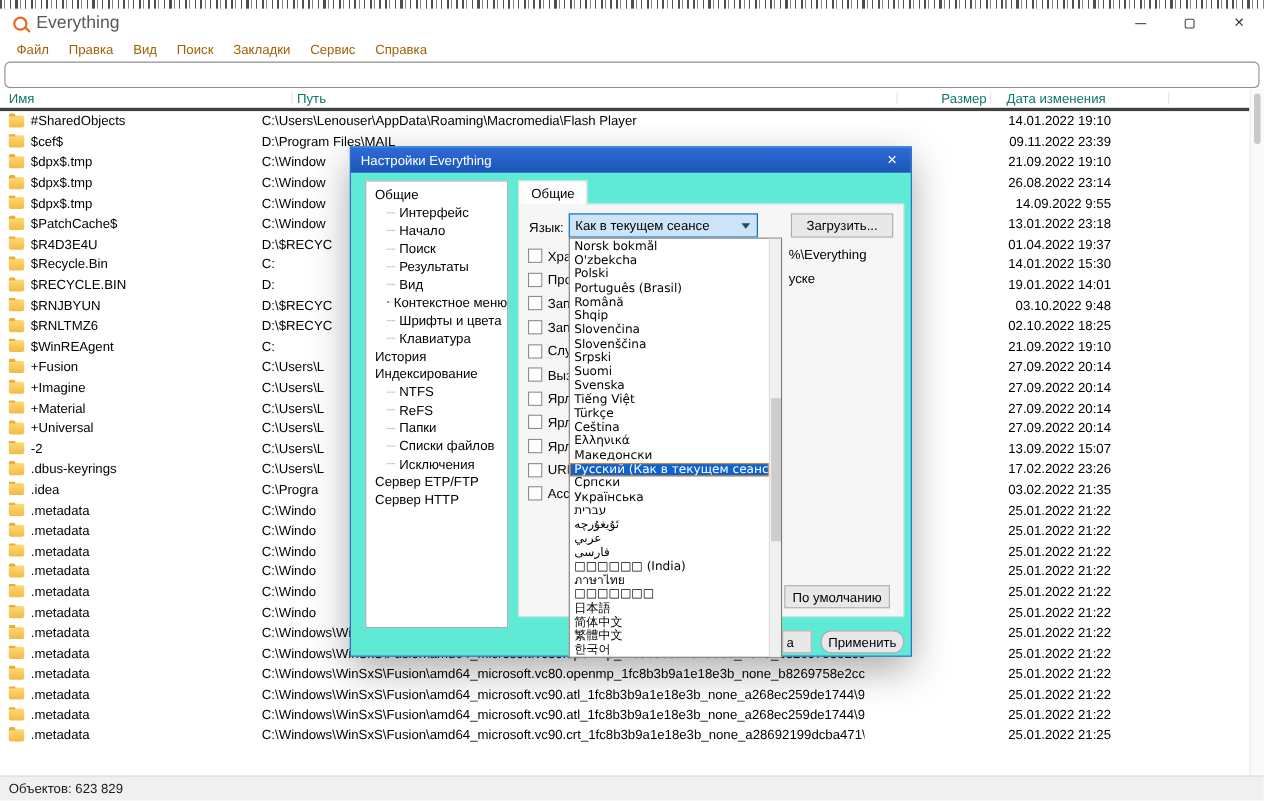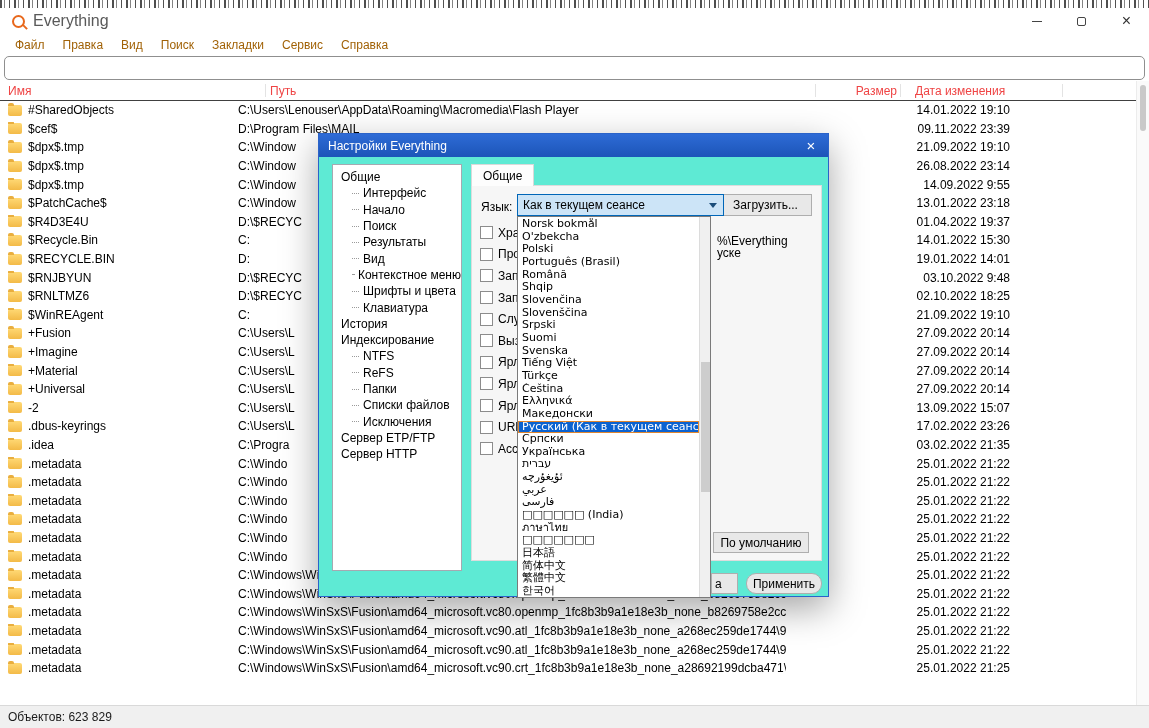--- a/index.html
+++ b/index.html
@@ -19,21 +19,21 @@
   .glyph-min { width:10px; height:1px; background:#444; }
   .glyph-max { width:9px; height:9px; border:1px solid #444; border-radius:2px; }
   .glyph-close { font-size:16px; line-height:1; color:#333; }
 
   .menubar { position:absolute; top:34px; left:0; right:0; height:22px; display:flex; align-items:center; padding-left:6px; }
   .menu-item { font-size:12px; color:#a16207; padding:3px 9px; }
 
   .search-wrap { position:absolute; top:56px; left:4px; right:4px; height:24px; }
   .search-input { width:100%; height:100%; border:1px solid #8f8f8f; border-radius:5px; padding:0 8px; font-size:13px; font-family:inherit; outline:none; background:#fff; }
 
-  .list-header { position:absolute; top:81px; left:0; right:13px; height:20px; background:#fff; border-bottom:1px solid #404040; font-size:12px; color:#ef4444; }
+  .list-header { position:absolute; top:81px; left:0; right:13px; height:20px; background:#fff; border-bottom:3px solid #404040; font-size:12px; color:#0f766e; }
   .hcell { position:absolute; top:0; height:100%; display:flex; align-items:center; white-space:nowrap; }
   .h-name { left:8px; }
   .h-path { left:270px; }
   .h-size { left:818px; width:79px; justify-content:flex-end; }
   .h-date { left:915px; }
   .hdiv { position:absolute; top:3px; bottom:3px; width:1px; background:#e3e3e3; }
 
   .file-list { position:absolute; top:101px; left:0; right:13px; bottom:23px; overflow:hidden; }
   .row { display:flex; height:18.6px; align-items:center; font-size:12px; color:#000; }
   .c-name { width:238px; padding-left:8px; display:flex; align-items:center; white-space:nowrap; overflow:hidden; }
@@ -55,36 +55,36 @@
 
   .tree { position:absolute; left:13px; top:30px; width:130px; height:407px; background:#fff; border:1px solid #a5a9b1; padding-top:4px; overflow:hidden; }
   .tree-item { height:16.3px; font-size:12px; padding-left:8px; white-space:nowrap; display:flex; align-items:center; color:#000; }
   .tree-item.lvl1 { padding-left:19px; }
   .tree-item.lvl1::before { content:""; width:7px; border-top:1px dotted #9a9a9a; margin-right:4px; }
 
   .tab { position:absolute; left:152px; top:30px; height:22px; padding:0 11px; background:#fdfdfd; border:1px solid #d9d9d9; border-bottom:none; display:flex; align-items:center; font-size:12px; z-index:2; color:#000; }
   .tab-panel { position:absolute; left:152px; top:51px; width:351px; height:376px; background:#f6f6f6; border:1px solid #dcdcdc; }
 
   .lang-label { position:absolute; left:162px; top:66px; font-size:12px; color:#000; }
-  .combobox { position:absolute; left:198px; top:60px; width:207px; height:22px; background:#cce4f7; border:1px solid #0066b8; display:flex; align-items:center; padding-left:5px; font-size:12px; color:#000; z-index:3; }
+  .combobox { position:absolute; left:198px; top:60px; width:172px; height:22px; background:#cce4f7; border:1px solid #0066b8; display:flex; align-items:center; padding-left:5px; font-size:12px; color:#000; z-index:3; }
   .combobox .chevron { margin-left:auto; margin-right:6px; width:0; height:0; border-left:4px solid transparent; border-right:4px solid transparent; border-top:5px solid #1b4d7a; }
 
   .btn { background:#e8e8e8; border:1px solid #aeaeae; font-size:12px; font-family:inherit; display:flex; align-items:center; justify-content:center; color:#000; }
   .load-btn { position:absolute; left:400px; top:60px; width:93px; height:22px; }
   .default-btn { position:absolute; left:394px; top:398px; width:96px; height:21px; }
   .cancel-frag { position:absolute; left:392px; top:439px; width:27px; height:21px; justify-content:flex-start; padding-left:3px; }
   .apply-btn { position:absolute; left:427px; top:439px; width:76px; height:21px;border-radius:10px; }
 
   .checkbox-col { position:absolute; left:161px; top:88px; width:70px; z-index:1; }
   .cb-row { height:21.6px; display:flex; align-items:center; overflow:hidden; }
   .cb { width:13px; height:13px; background:#fff; border:1px solid #8c8c8c; margin-right:5px; flex:0 0 13px; }
   .cb-label { font-size:12px; white-space:nowrap; color:#000; }
 
   .frag { position:absolute; font-size:12px; white-space:nowrap; color:#000; }
-  .frag-1 { left:398px; top:90px;margin-top:10px; }
+  .frag-1 { left:398px; top:90px; }
   .frag-2 { left:398px; top:112px; }
 
   .lang-list { position:absolute; left:198px; top:82px; width:194px; height:382px; background:#fff; border:1px solid #7a7a7a; z-index:20; font-family:"DejaVu Sans",sans-serif; }
   .lang-items { position:absolute; top:1px; bottom:1px; left:0; right:11px; overflow:hidden; }
   .lang-item { height:12.66px; font-size:11px; line-height:12.4px; padding-left:4px; white-space:nowrap; color:#000; overflow:hidden; }
   .lang-item.selected { background:#0b62d0; color:#fff; outline:1px solid #e0862e; outline-offset:-1px; }
   .lang-scroll { position:absolute; top:0; right:0; bottom:0; width:11px; background:#f0f0f0; border-left:1px solid #dcdcdc; }
   .lang-scroll .thumb { position:absolute; top:145px; left:1px; width:9px; height:130px; background:#cdcdcd; }
 </style>
 </head>

